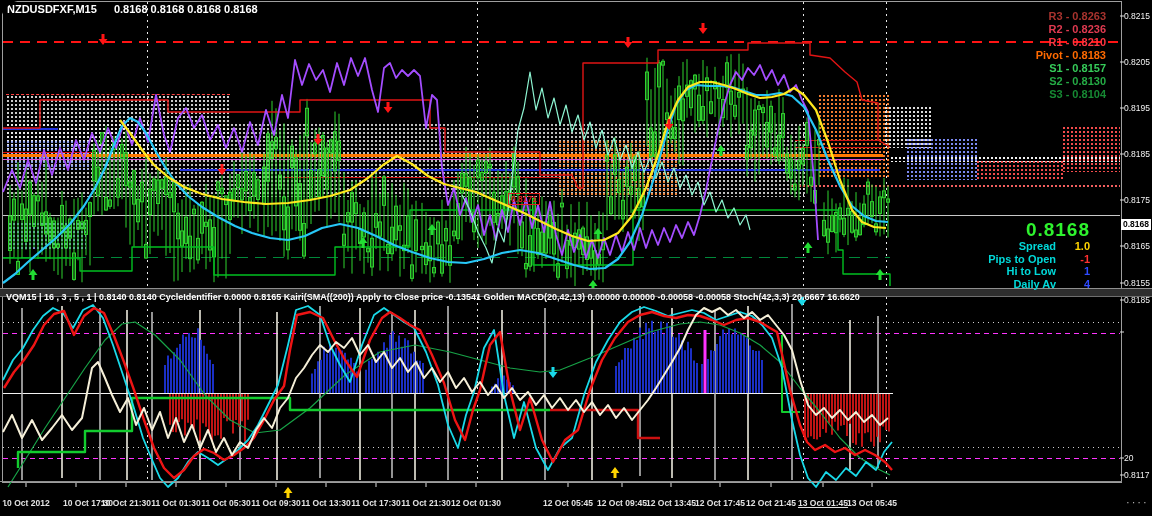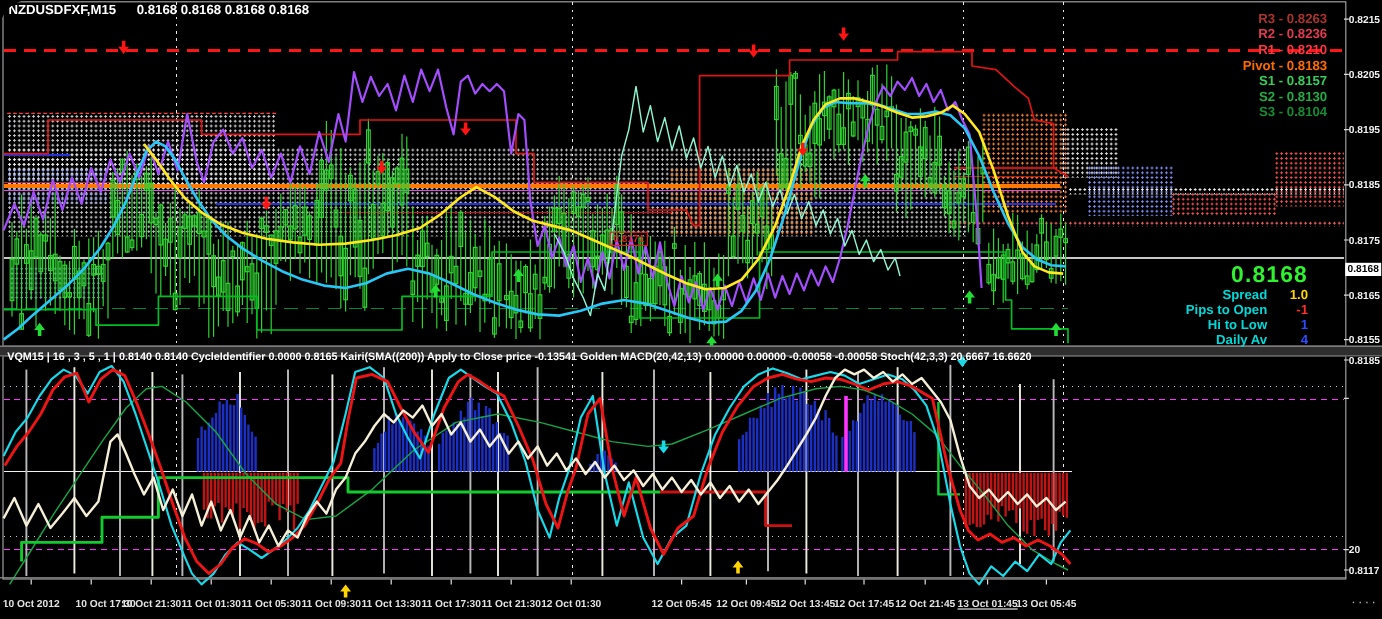--- a/index.html
+++ b/index.html
@@ -17,21 +17,21 @@
   .info-panel{right:62px;top:220px;width:220px;text-align:right;height:70px;overflow:hidden;}
   .info-price{font-size:19px;font-weight:bold;letter-spacing:1px;line-height:20px;}
   .info-row{font-size:11px;font-weight:bold;line-height:12.5px;color:#00d9d9;white-space:nowrap;}
   .info-row .val{display:inline-block;width:34px;text-align:right;}
   .ind-header{left:6px;top:292px;color:#fff;font-size:9px;font-weight:bold;white-space:nowrap;z-index:4;}
   .price-label-box{left:508px;top:193px;border:1px solid #e02020;color:#e02020;font-size:8.5px;
                    font-weight:bold;padding:0 2px;line-height:10px;z-index:4;}
   .copyright{left:8px;top:484px;color:#dcdcdc;font-size:10px;white-space:nowrap;}
   .timeline{left:0;top:498px;width:1152px;height:14px;}
   .tl-label{position:absolute;transform:translateX(-50%);color:#e2e2e2;font-size:8.5px;font-weight:bold;white-space:nowrap;}
-  .axis-label{position:absolute;left:1124px;color:#f2f2f2;font-size:8.5px;font-weight:bold;white-space:nowrap;}
+  .axis-label{position:absolute;left:1124px;color:#f2f2f2;font-size:8.5px;font-weight:normal;white-space:nowrap;}
   .cur-price-box{position:absolute;left:1121px;background:#fff;color:#000;font-size:8.5px;
                  font-weight:bold;padding:0 2px;line-height:11px;z-index:5;}
   .separator{position:absolute;left:0;top:288px;width:1152px;height:7px;background:#2e2e2e;
              border-top:1px solid #8f8f8f;border-bottom:1px solid #6f6f6f;z-index:3;}
   .bottom-sep{position:absolute;left:0;top:481px;width:1122px;height:1px;background:#8f8f8f;z-index:3;}
   .scroll-dots{position:absolute;left:1126px;top:496px;color:#b8b8b8;font-size:11px;letter-spacing:2px;z-index:4;}
 </style>
 </head>
 <body>
 

